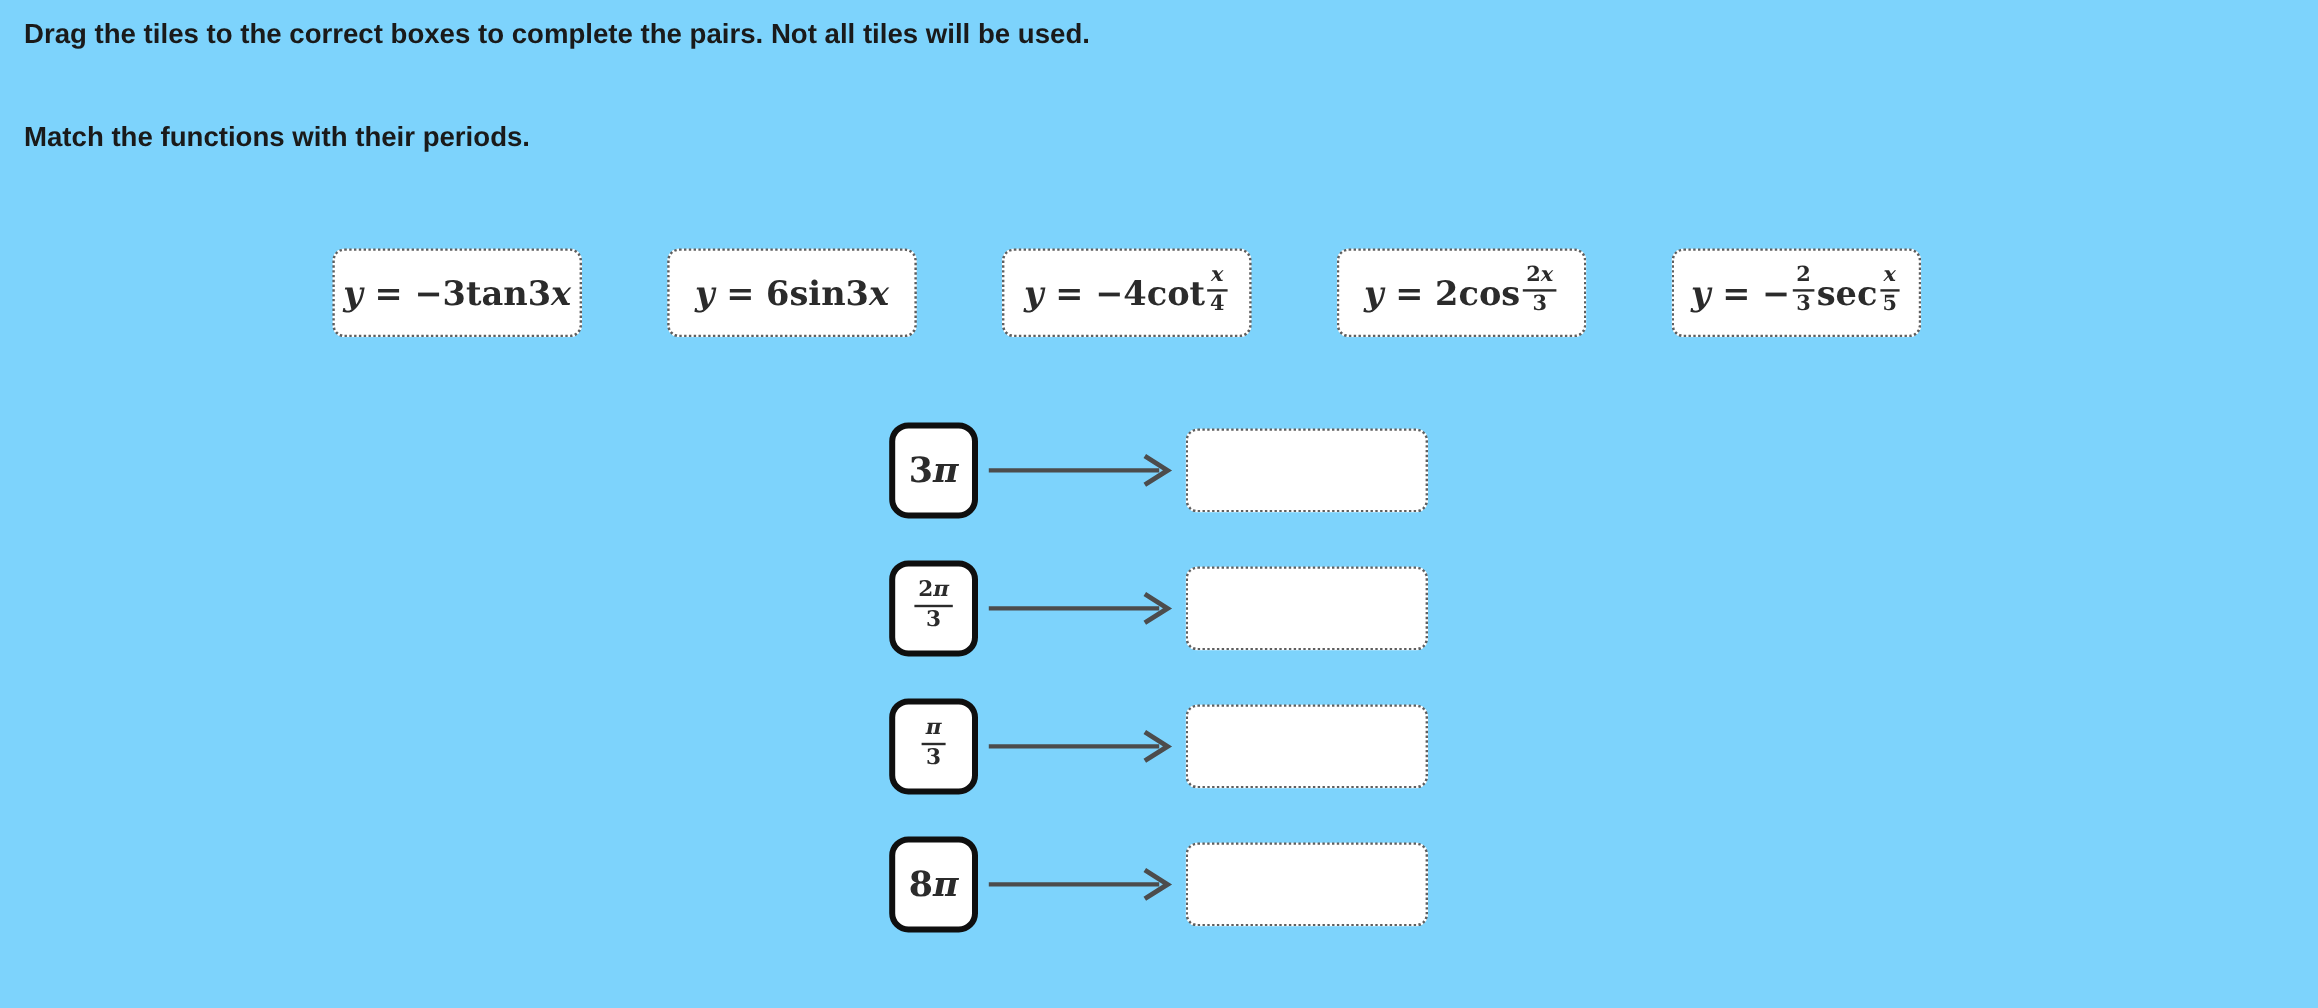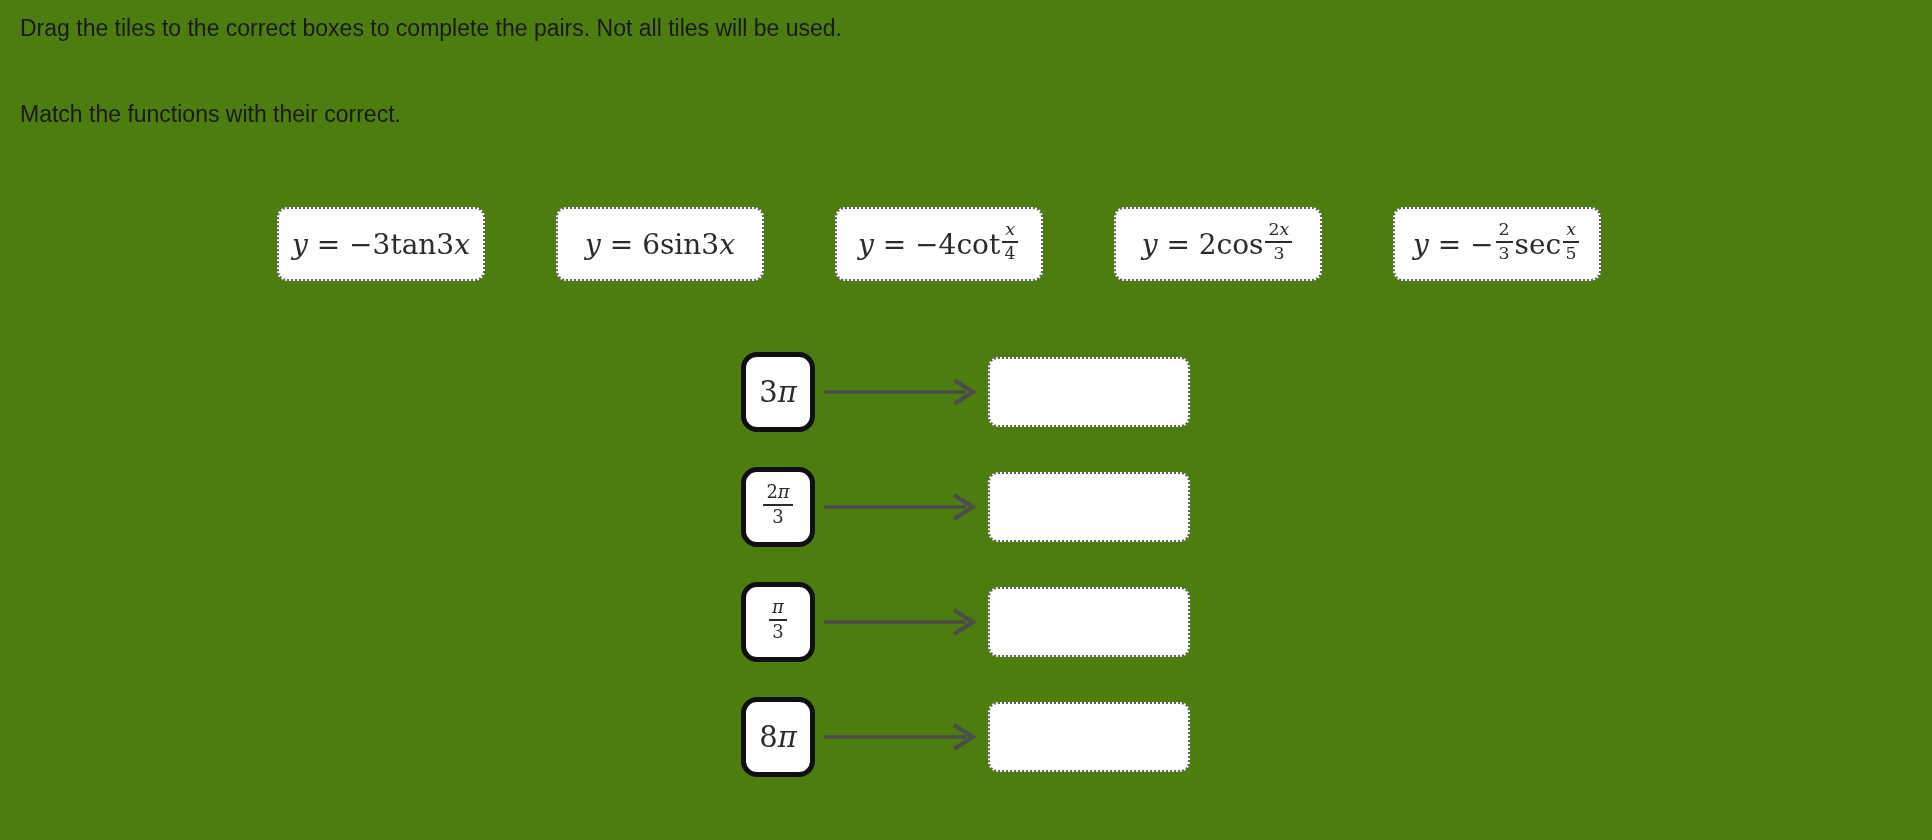--- a/index.html
+++ b/index.html
@@ -4,23 +4,24 @@
 <style>
   html, body {
     margin: 0;
     padding: 0;
     background: #ffffff;
   }
   .page {
     position: relative;
     width: 1932px;
     height: 840px;
-    background: #4d7c0f;
+    background: #7dd3fc;
     font-family: "Liberation Sans", sans-serif;
     overflow: hidden;
+    font-weight: bold;
   }
   .instr {
     position: absolute;
     left: 20px;
     margin: 0;
     font-size: 23px;
     line-height: 1.25;
     color: #1a1a1a;
     white-space: nowrap;
   }
@@ -116,21 +117,21 @@
     flex: none;
   }
 </style>
 </head>
 <body>
 
 <div class="page">
 
   <p class="instr" id="instr-1">Drag the tiles to the correct boxes to complete the pairs. Not all tiles will be used.</p>
 
-  <p class="instr" id="instr-2">Match the functions with their correct.</p>
+  <p class="instr" id="instr-2">Match the functions with their periods.</p>
 
   <div class="tiles">
     <div class="tile math">
         <span class="mi">y</span>
         <span class="mr"> = −3tan3</span>
         <span class="mi">x</span>
       </div>
     <div class="tile math">
         <span class="mi">y</span>
         <span class="mr"> = 6sin3</span>

